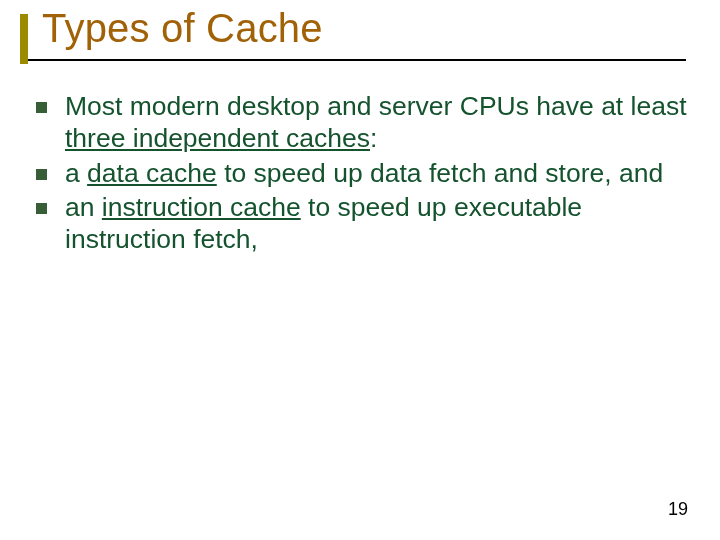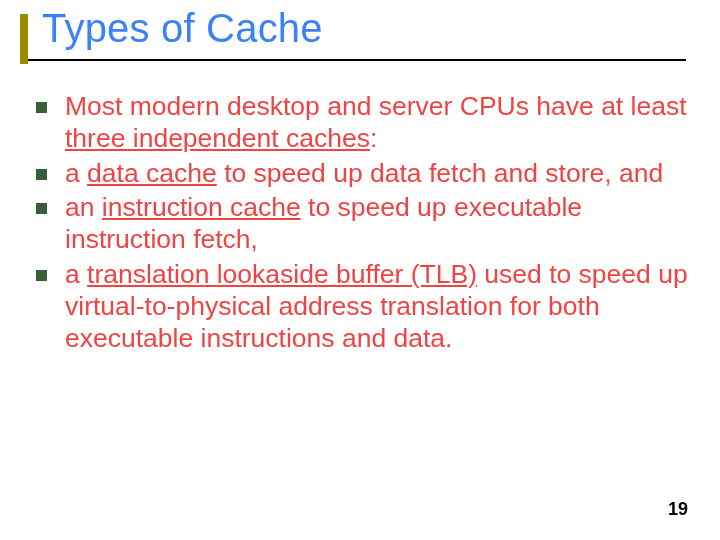--- a/index.html
+++ b/index.html
@@ -27,21 +27,21 @@
     position: absolute;
     left: 0;
     top: 9px;
     width: 8px;
     height: 50px;
     background: #9a8b00;
   }
   .title-text {
     margin: 0 0 0 22px;
     font-size: 40px;
-    color: #3b82f6;
+    color: #a16207;
     font-weight: normal;
     line-height: 1.15;
     letter-spacing: 0.2px;
   }
   .title-rule {
     margin-top: 8px;
     border: none;
     border-top: 2px solid #000000;
     width: 666px;
     margin-left: 0;
@@ -61,31 +61,30 @@
     flex: 0 0 auto;
     width: 11px;
     height: 11px;
     background: #385e38;
     margin-top: 12px;
     margin-right: 18px;
   }
   .bullet-text {
     flex: 1 1 auto;
     font-size: 26.5px;
-    color: #ef4444;
+    color: #14532d;
     line-height: 1.22;
   }
   .ul { text-decoration: underline; }
   .page-num {
     position: absolute;
     right: 32px;
     bottom: 20px;
     font-size: 18px;
     color: #000000;
-    font-weight: bold;
   }
 </style>
 </head>
 <body>
 
 <div class="slide">
 
   <div class="title-wrap">
     <div class="title-bar"></div>
     <h1 class="title-text">Types of Cache</h1>
@@ -108,24 +107,18 @@
       </div>
     </div>
 
     <div class="bullet-row">
       <div class="bullet"></div>
       <div class="bullet-text">
         <span>an </span><span class="ul">instruction cache</span><span> to speed up executable instruction fetch,</span>
       </div>
     </div>
 
-    <div class="bullet-row">
-      <div class="bullet"></div>
-      <div class="bullet-text">
-        <span>a </span><span class="ul">translation lookaside buffer (TLB)</span><span> used to speed up virtual-to-physical address translation for both executable instructions and data.</span>
-      </div>
-    </div>
 
   </div>
 
   <div class="page-num">19</div>
 
 </div>
 
 </body></html>

